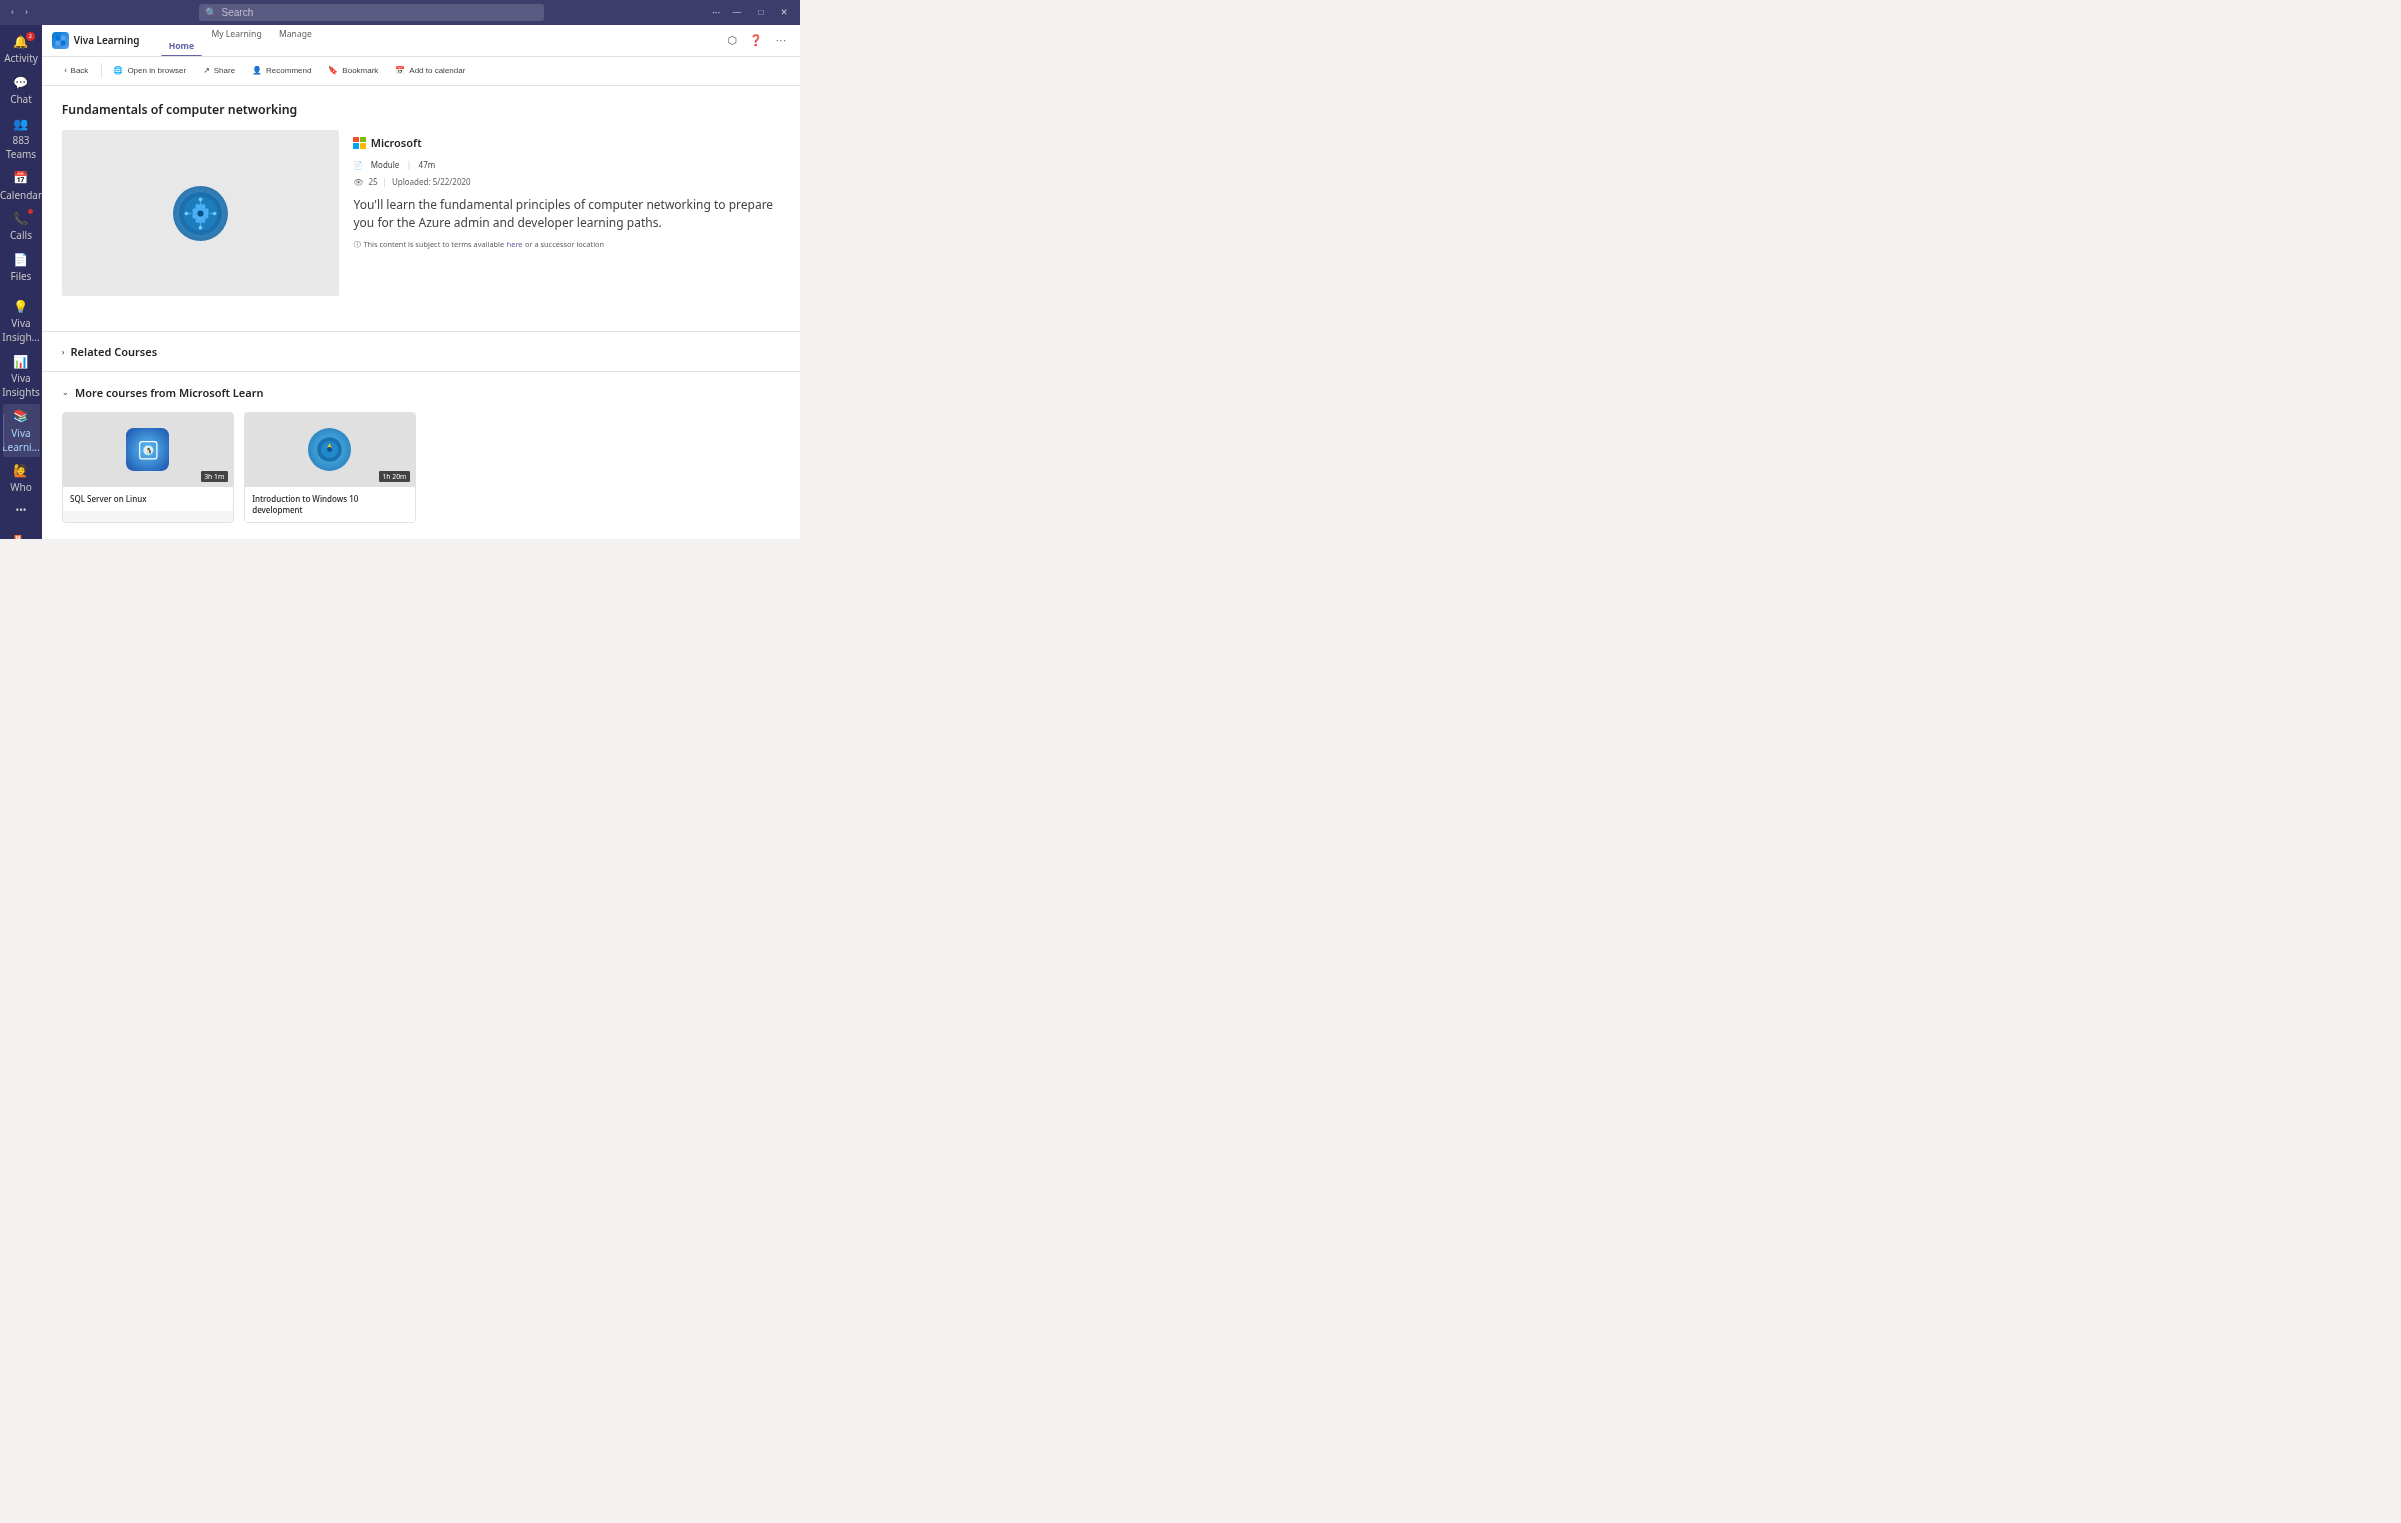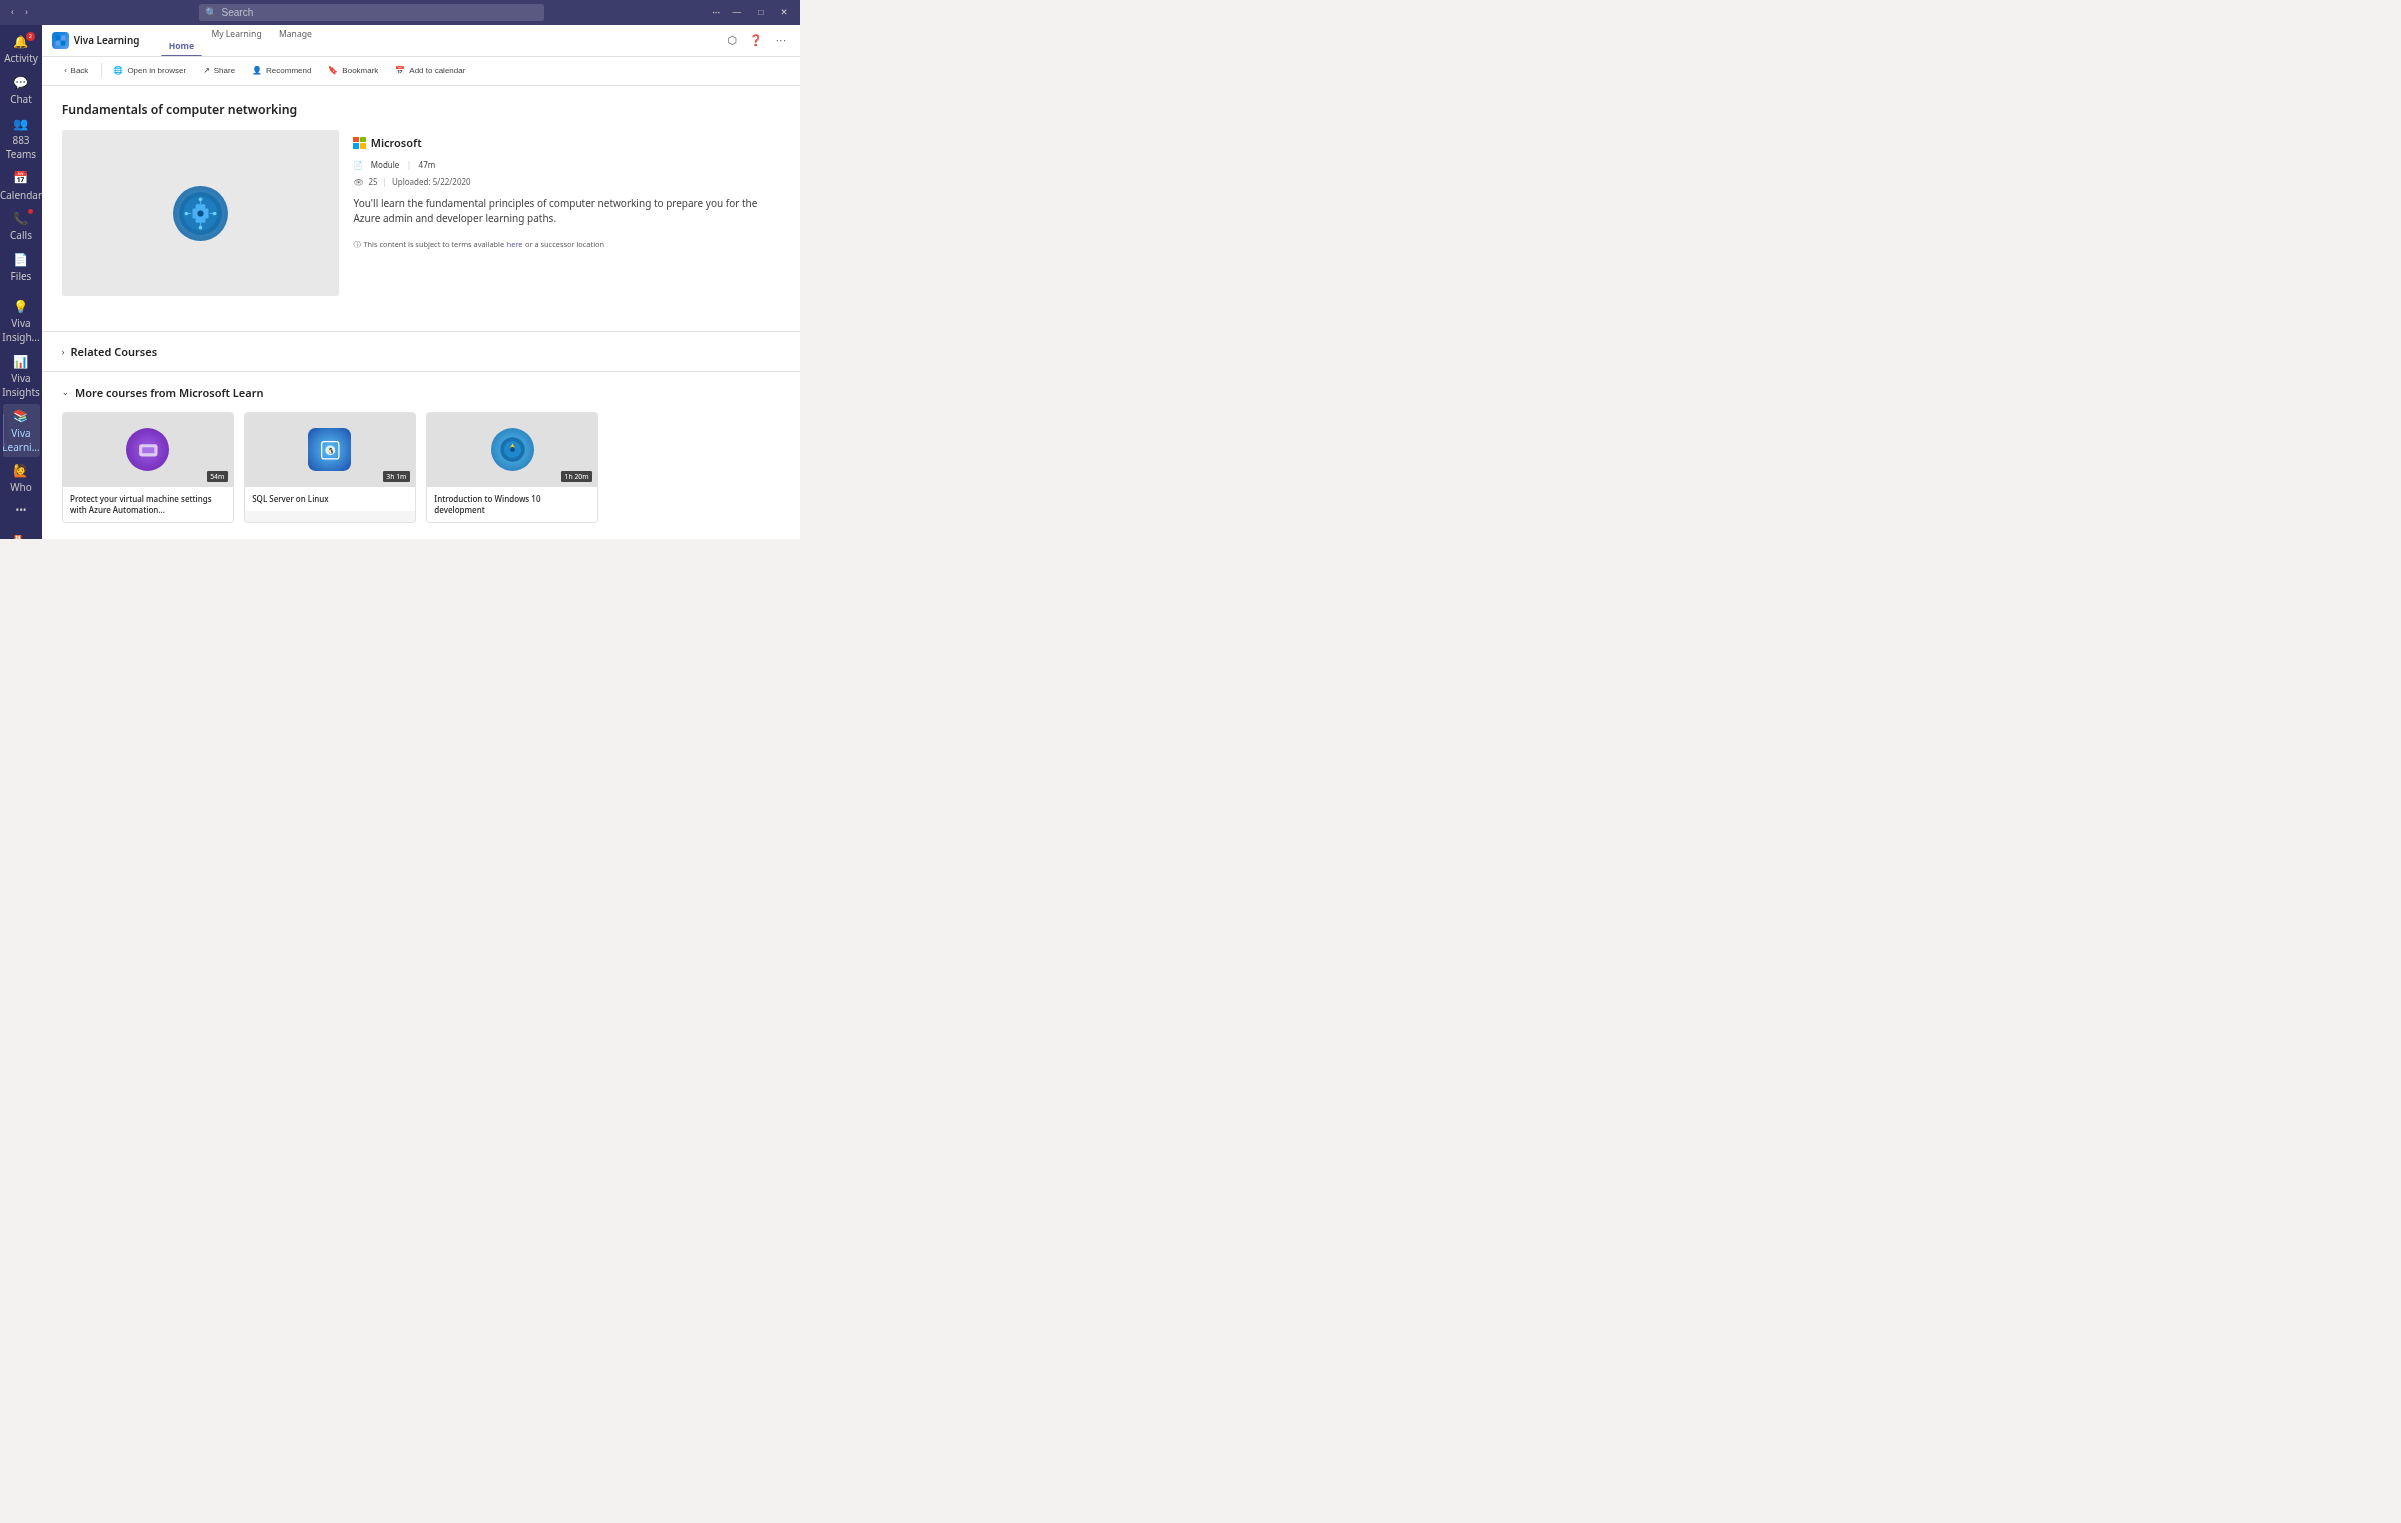--- a/index.html
+++ b/index.html
@@ -148,21 +148,21 @@
     .ms-squares { display: grid; grid-template-columns: 1fr 1fr; gap: 1.2px; width: 12.3px; height: 12.3px; }
     .ms-sq-r { background: #f25022; border-radius: 0.6px; }
     .ms-sq-g { background: #7fba00; border-radius: 0.6px; }
     .ms-sq-b { background: #00a4ef; border-radius: 0.6px; }
     .ms-sq-y { background: #ffb900; border-radius: 0.6px; }
     .ms-name { font-size: 11px; font-weight: 600; color: #242424; }
 
     .meta-row { display: flex; align-items: center; gap: 7.4px; margin-bottom: 6.2px; font-size: 8px; color: #424242; }
     .meta-sep { color: #ccc; }
     .views-row { display: flex; align-items: center; gap: 4.9px; font-size: 8px; color: #616161; margin-bottom: 8.6px; }
-    .course-desc { font-size: 10px; color: #424242; line-height: 1.5; margin-bottom: 13px; }
+    .course-desc { font-size: 12px; color: #424242; line-height: 1.5; margin-bottom: 7px; }
     .terms-note { font-size: 7.4px; color: #616161; display: flex; align-items: center; gap: 2.5px; }
     .terms-link { color: #6264a7; text-decoration: none; }
 
     
     .section { border-top: 0.6px solid #e1e1e1; padding: 12.3px 19.7px; }
     .section-header { display: flex; align-items: center; gap: 6.2px; cursor: pointer; }
     .section-header .section-title { font-size: 11px; font-weight: 600; color: #242424; }
     .chevron { font-size: 8.6px; color: #424242; }
 
     
@@ -397,34 +397,20 @@
       </div>
 
       <div class="section">
         <div class="section-header">
           <span class="chevron">⌄</span>
           <span class="section-title">More courses from Microsoft Learn</span>
         </div>
         <div class="cards-grid">
 
 
-          <div class="course-card">
-            <div class="card-thumbnail">
-              <div style="width:43px;height:43px;background:radial-gradient(circle,#9b5de5,#6a1fad);border-radius:50%;display:flex;align-items:center;justify-content:center;">
-                <svg width="24.6" height="24.6" viewBox="0 0 40 40" fill="none">
-                  <rect x="5" y="10" width="30" height="20" rx="4" fill="#fff" opacity="0.7"></rect>
-                  <rect x="10" y="15" width="20" height="10" rx="2" fill="#9b5de5" opacity="0.8"></rect>
-                </svg>
-              </div>
-              <span class="card-duration">54m</span>
-            </div>
-            <div class="card-body">
-              <div class="card-title">Protect your virtual machine settings with Azure Automation...</div>
-            </div>
-          </div>
 
           <div class="course-card">
             <div class="card-thumbnail">
               <div style="width:43px;height:43px;background:radial-gradient(circle,#5bc0f5,#1a4fad);border-radius:7.4px;display:flex;align-items:center;justify-content:center;">
                 <svg width="24.6" height="24.6" viewBox="0 0 40 40" fill="none">
                   <rect x="6" y="6" width="28" height="28" rx="4" fill="none" stroke="#fff" stroke-width="2"></rect>
                   <circle cx="20" cy="20" r="8" fill="#fff" opacity="0.8"></circle>
                   <text x="15" y="24" font-size="10" fill="#1a4fad">🐧</text>
                 </svg>
               </div>

